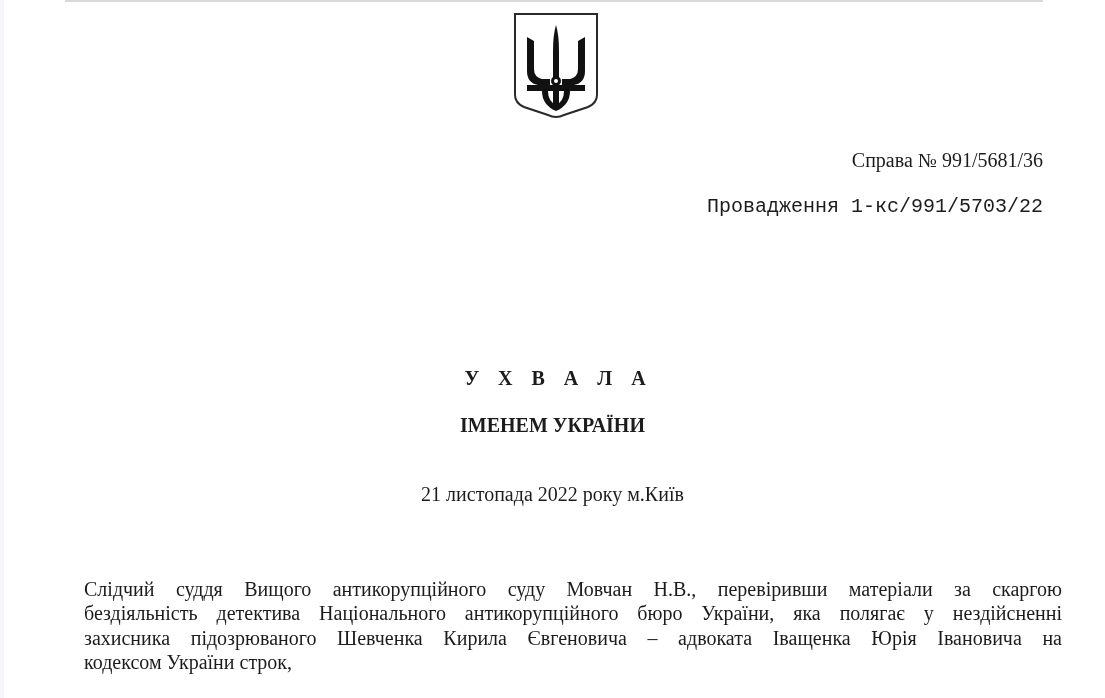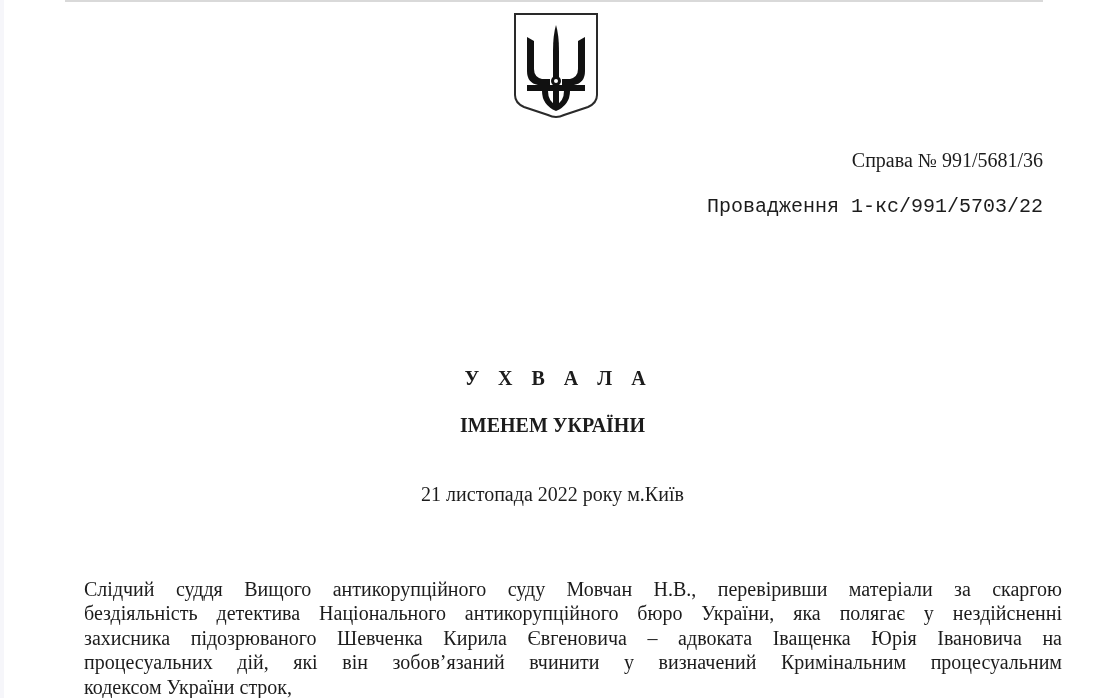--- a/index.html
+++ b/index.html
@@ -124,15 +124,14 @@
 <div class="center-line doc-type">У Х В А Л А</div>
 
 <div class="center-line doc-subtitle">ІМЕНЕМ УКРАЇНИ</div>
 
 <div class="center-line doc-date">21 листопада 2022 року м.Київ</div>
 
 <div class="body-text">
   <span class="body-line">Слідчий суддя Вищого антикорупційного суду Мовчан Н.В., перевіривши матеріали за скаргою</span>
   <span class="body-line">бездіяльність детектива Національного антикорупційного бюро України, яка полягає у нездійсненні</span>
   <span class="body-line">захисника підозрюваного Шевченка Кирила Євгеновича – адвоката Іващенка Юрія Івановича на</span>
-  <span class="body-line">процесуальних дій, які він зобов’язаний вчинити у визначений Кримінальним процесуальним</span>
   <span class="body-line last">кодексом України строк,</span>
 </div>
 
 </body></html>

